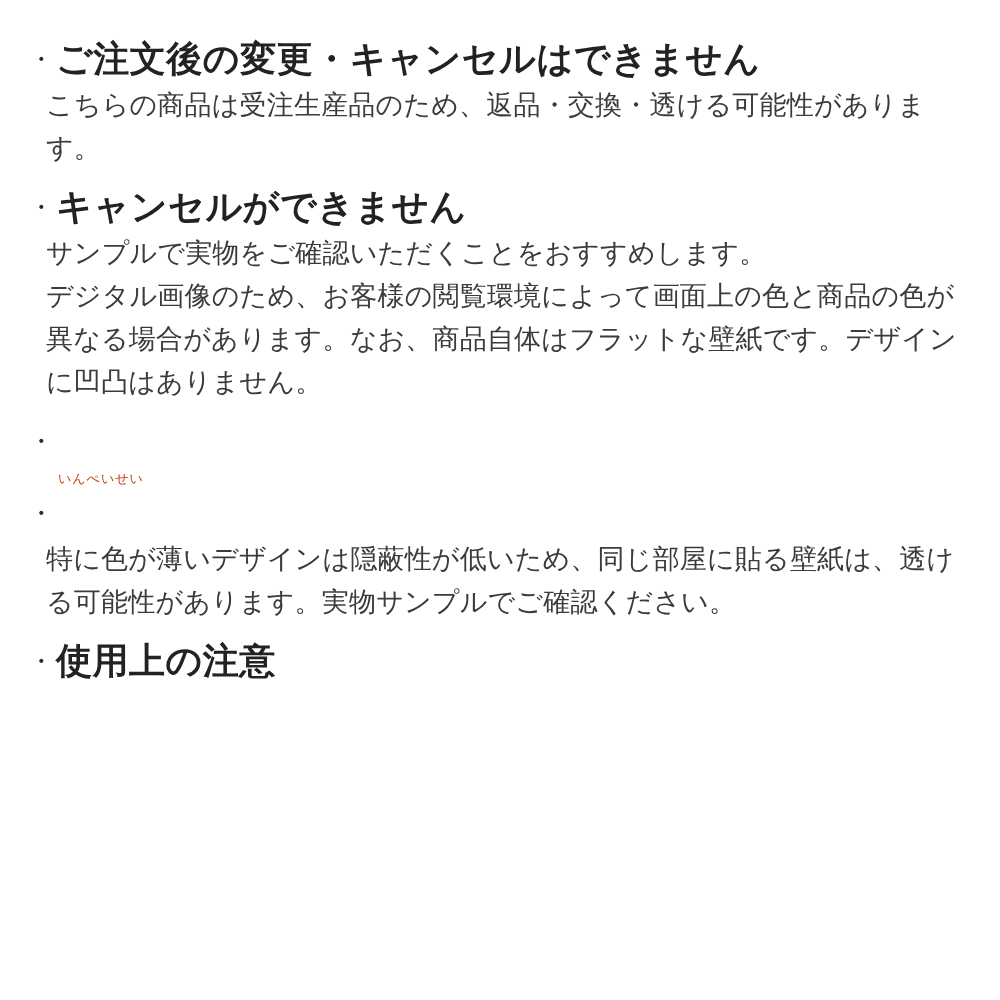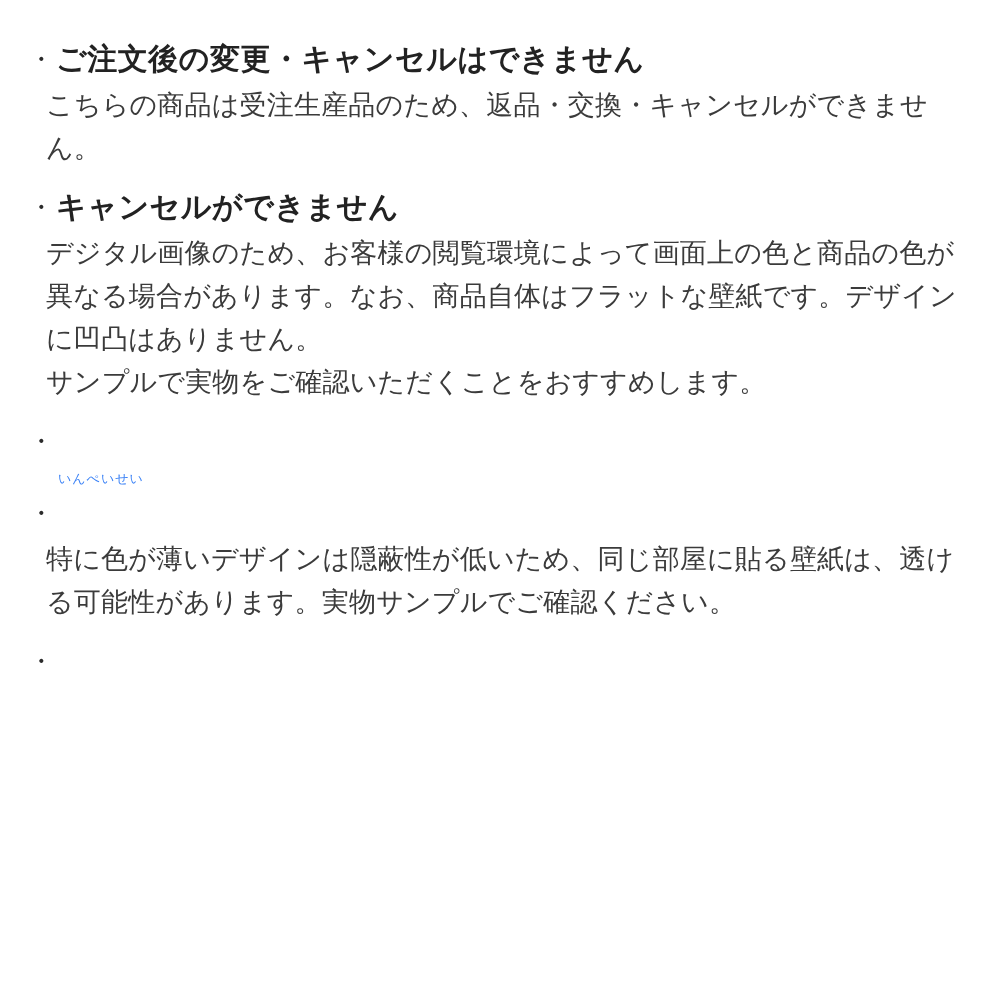--- a/index.html
+++ b/index.html
@@ -30,34 +30,34 @@
   }
   .bullet {
     flex: 0 0 auto;
     width: 30px;
     text-align: center;
     font-size: 26px;
     line-height: 46px;
     color: #2b2b2b;
   }
   .heading {
-    font-size: 30px;
+    font-size: 36px;
     font-weight: bold;
     line-height: 46px;
     letter-spacing: 0.5px;
     color: #222222;
   }
   .ruby {
     position: absolute;
     left: 32px;
     top: -18px;
     font-size: 13px;
     font-weight: normal;
     letter-spacing: 1px;
-    color: #3b82f6;
+    color: #c2410c;
     line-height: 14px;
   }
   .body {
     margin: 2px 0 0 20px;
     font-size: 27px;
     line-height: 43px;
     letter-spacing: 0.2px;
     color: #3b3b3b;
   }
   .body p {
@@ -71,32 +71,32 @@
 <body>
 
 <div class="page">
 
   <div class="section">
     <div class="heading-row">
       <span class="bullet">・</span>
       <span class="heading">ご注文後の変更・キャンセルはできません</span>
     </div>
     <div class="body">
-      <p>こちらの商品は受注生産品のため、返品・交換・キャンセルができません。</p>
+      <p>こちらの商品は受注生産品のため、返品・交換・透ける可能性があります。</p>
     </div>
   </div>
 
   <div class="section">
     <div class="heading-row">
       <span class="bullet">・</span>
       <span class="heading">キャンセルができません</span>
     </div>
     <div class="body">
+      <p>サンプルで実物をご確認いただくことをおすすめします。</p>
       <p>デジタル画像のため、お客様の閲覧環境によって画面上の色と商品の色が異なる場合があります。なお、商品自体はフラットな壁紙です。デザインに凹凸はありません。</p>
-      <p>サンプルで実物をご確認いただくことをおすすめします。</p>
     </div>
   </div>
 
   <div class="section">
     <div class="heading-row">
       <span class="bullet">・</span>
     </div>
   </div>
 
   <div class="section with-ruby">
@@ -105,16 +105,17 @@
       <span class="ruby">いんぺいせい</span>
     </div>
     <div class="body">
       <p>特に色が薄いデザインは隠蔽性が低いため、同じ部屋に貼る壁紙は、透ける可能性があります。実物サンプルでご確認ください。</p>
     </div>
   </div>
 
   <div class="section">
     <div class="heading-row">
       <span class="bullet">・</span>
+      <span class="heading">使用上の注意</span>
     </div>
   </div>
 
 </div>
 
 </body></html>

